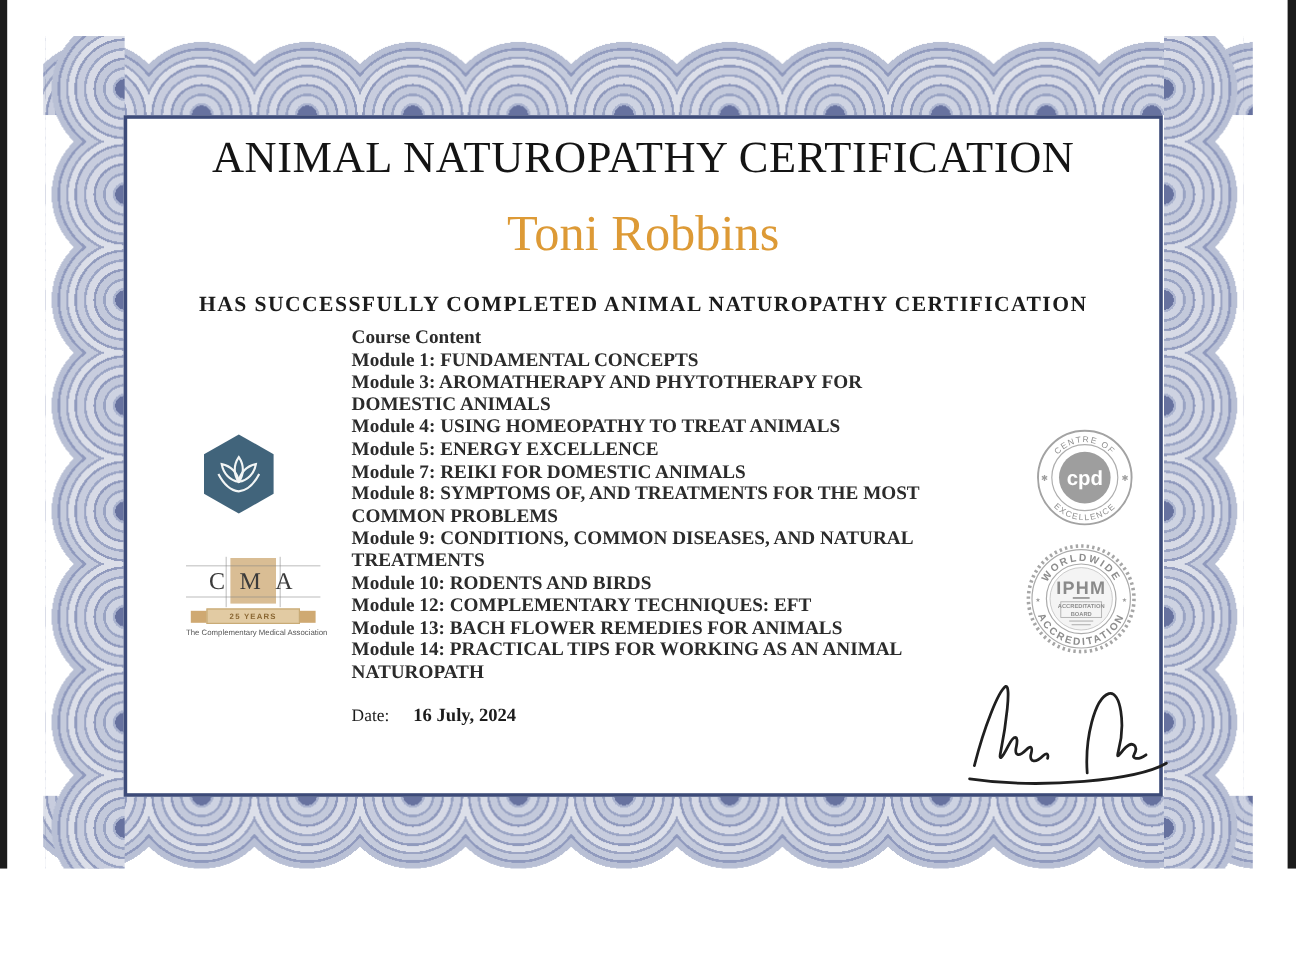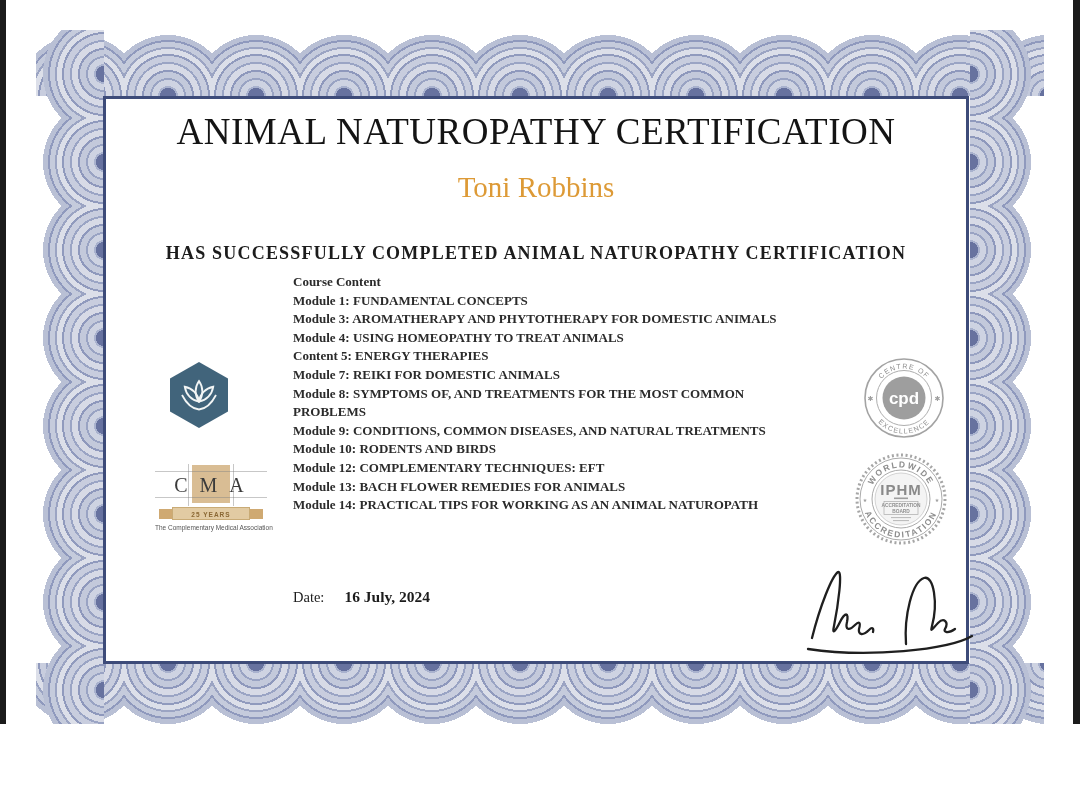--- a/index.html
+++ b/index.html
@@ -20,24 +20,24 @@
   .lace-right{left:970px;top:30px;width:66px;height:700px;background-size:66px 88px;background-repeat:repeat-y;
     background-image:radial-gradient(circle at 0px 44px,#67729f 0 8px,#a9b2ce 8px 10px,#ced3e2 10px 16px,#99a3c3 16px 18px,#c3c9db 18px 24px,#8e98bc 24px 26px,#d7dae6 26px 32px,#9aa4c4 32px 34px,#c8cdde 34px 40px,#909abd 40px 42px,#dcdfe9 42px 47px,#9ba4c3 47px 49px,#c5cbdc 49px 54px,#8f99bd 54px 56px,#b9c0d5 56px 61px,rgba(185,192,213,0) 61px);}
 
   .inner-frame{position:absolute;z-index:1;left:103px;top:96px;width:860px;height:562px;
                background:#ffffff;border:3px solid #3d4b79;}
 
   .content{position:absolute;z-index:2;}
   .cert-title{left:103px;top:110px;width:866px;text-align:center;
               font-size:37px;color:#141414;letter-spacing:.5px;white-space:nowrap;}
   .recipient{left:103px;top:171px;width:866px;text-align:center;
-             font-size:29px;color:#dd9a36;}
+             font-size:42px;color:#dd9a36;}
   .completion{left:103px;top:243px;width:866px;text-align:center;
               font-size:18px;font-weight:bold;color:#1c1c1c;letter-spacing:1.2px;white-space:nowrap;}
-  .course{left:293px;top:273px;width:515px;font-size:13px;font-weight:bold;color:#2b2b2b;}
+  .course{left:293px;top:273px;width:515px;font-size:16px;font-weight:bold;color:#2b2b2b;}
   .course div{line-height:18.6px;}
   .date-line{left:293px;top:588px;font-size:14.5px;color:#1c1c1c;}
   .date-line .val{font-weight:bold;font-size:15.5px;margin-left:20px;}
 
   .lotus-wrap{left:168px;top:361px;}
   .cma{left:155px;top:464px;width:112px;text-align:center;}
   .cma-letters-box{position:relative;height:42px;}
   .cma-square{position:absolute;left:50%;top:1px;transform:translateX(-50%);width:38px;height:38px;background:#d9bd94;}
   .cma-gridline{position:absolute;background:rgba(130,130,130,.45);}
   .cma-letters{position:relative;font-size:20px;color:#3b3b3b;letter-spacing:12px;text-indent:8px;line-height:42px;}
@@ -73,21 +73,21 @@
 
   <div class="content recipient">Toni Robbins</div>
 
   <div class="content completion">HAS SUCCESSFULLY COMPLETED ANIMAL NATUROPATHY CERTIFICATION</div>
 
   <div class="content course">
     <div>Course Content</div>
     <div>Module 1: FUNDAMENTAL CONCEPTS</div>
     <div>Module 3: AROMATHERAPY AND PHYTOTHERAPY FOR DOMESTIC ANIMALS</div>
     <div>Module 4: USING HOMEOPATHY TO TREAT ANIMALS</div>
-    <div>Content 5: ENERGY THERAPIES</div>
+    <div>Module 5: ENERGY EXCELLENCE</div>
     <div>Module 7: REIKI FOR DOMESTIC ANIMALS</div>
     <div>Module 8: SYMPTOMS OF, AND TREATMENTS FOR THE MOST COMMON PROBLEMS</div>
     <div>Module 9: CONDITIONS, COMMON DISEASES, AND NATURAL TREATMENTS</div>
     <div>Module 10: RODENTS AND BIRDS</div>
     <div>Module 12: COMPLEMENTARY TECHNIQUES: EFT</div>
     <div>Module 13: BACH FLOWER REMEDIES FOR ANIMALS</div>
     <div>Module 14: PRACTICAL TIPS FOR WORKING AS AN ANIMAL NATUROPATH</div>
   </div>
 
   <div class="content date-line">

